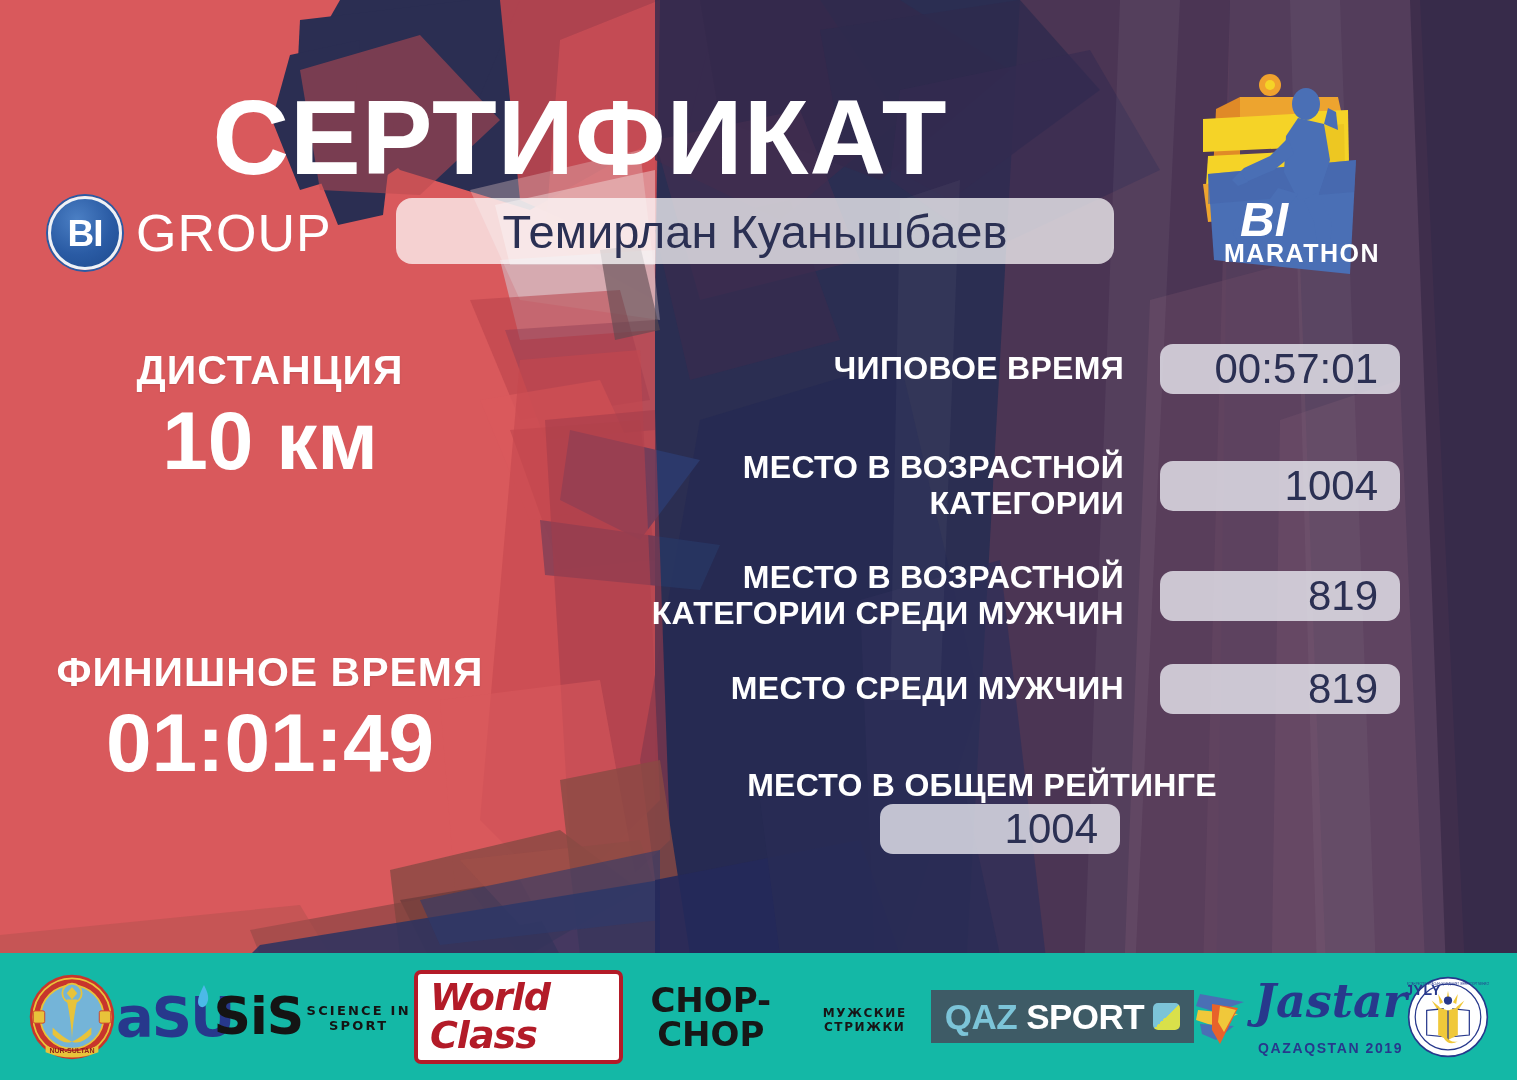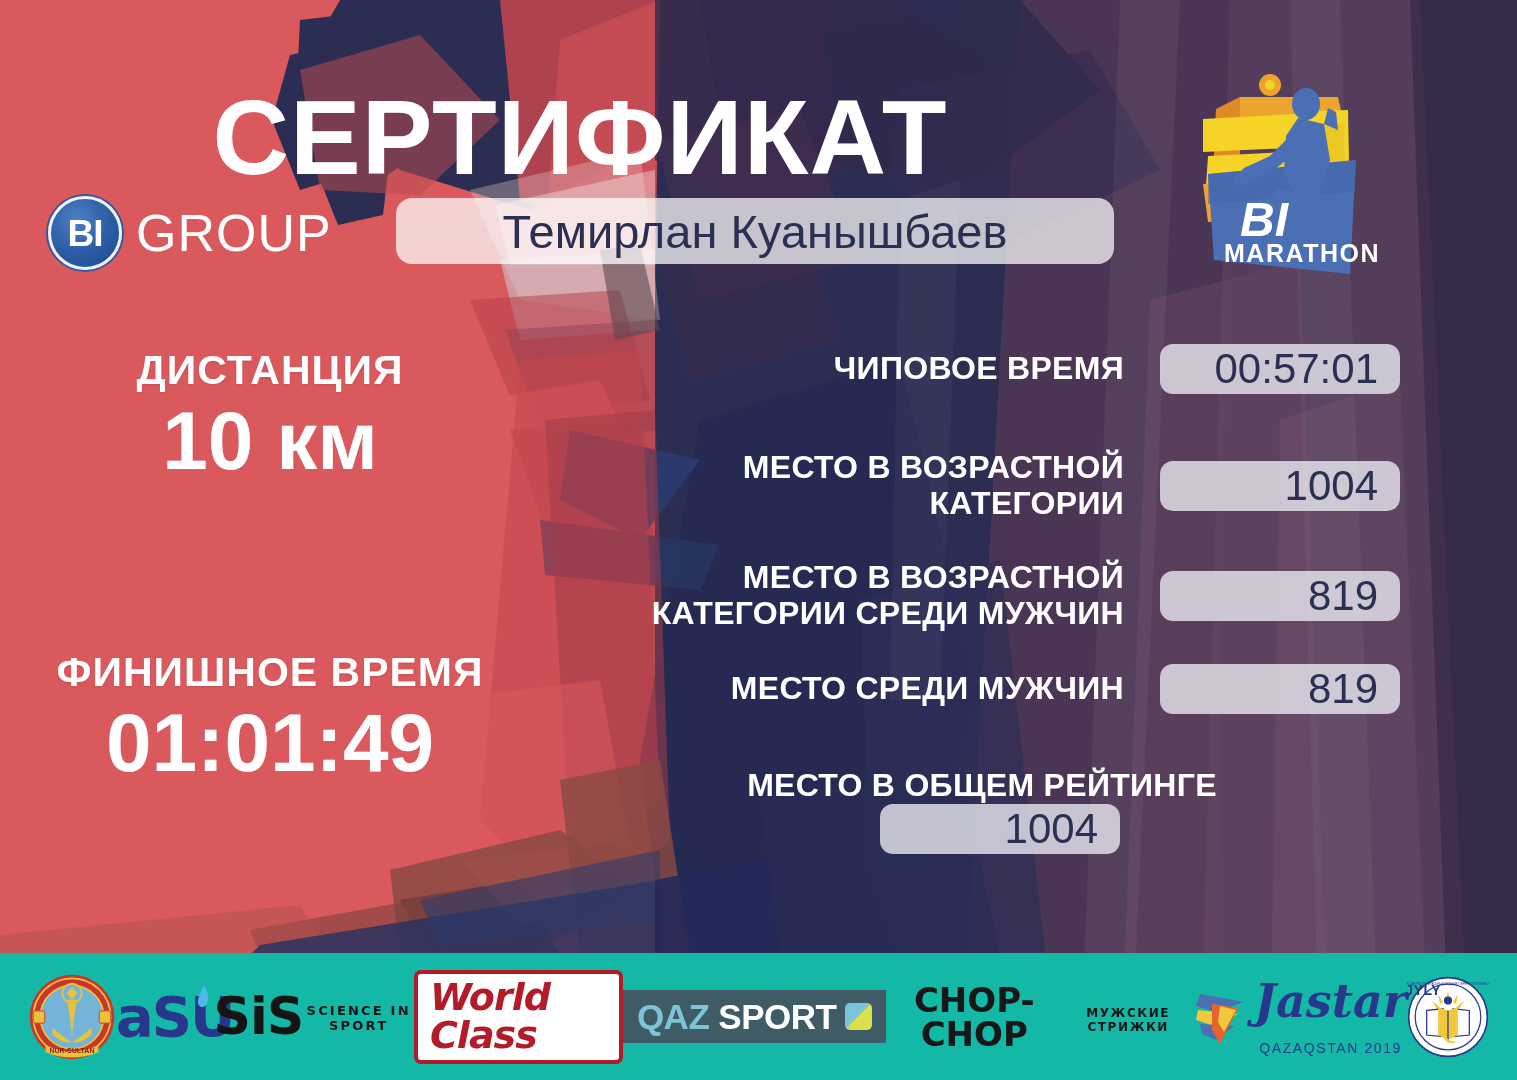--- a/index.html
+++ b/index.html
@@ -183,21 +183,21 @@
   .jastar-text { position:relative; }
   .jastar-main {
     color:#27388c; font-size:46px; line-height:1; font-style:italic;
     font-family:"DejaVu Serif", serif; font-weight:bold;
   }
   .jastar-jyly {
     position:absolute; right:-34px; top:4px;
     color:#27388c; font-size:14px; font-weight:bold; letter-spacing:0.5px;
   }
   .jastar-sub {
-    color:#27388c; font-size:14px; font-weight:normal; letter-spacing:1.6px;
+    color:#27388c; font-size:14px; font-weight:bold; letter-spacing:1.6px;
     margin-top:16px; text-align:center;
   }
   
   .emb-ministry { width:82px; height:82px; }
 </style>
 </head>
 <body>
 
 <div id="cert">
 
@@ -399,31 +399,31 @@
       <div class="sis-main">SiS</div>
       <div class="sis-sub">SCIENCE IN SPORT</div>
     </div>
 
     <div class="sponsor">
       <div class="wc-box">
         <span class="wc-text">World Class</span>
       </div>
     </div>
 
+    <div class="sponsor chop-wrap">
+      <div class="chop-main">CHOP-CHOP</div>
+      <div class="chop-sub">МУЖСКИЕ СТРИЖКИ</div>
+    </div>
+
     <div class="sponsor">
       <div class="qaz-box">
         <span class="qaz-a">QAZ</span>
         <span class="qaz-b">SPORT</span>
         <span class="qaz-sq"></span>
       </div>
-    </div>
-
-    <div class="sponsor chop-wrap">
-      <div class="chop-main">CHOP-CHOP</div>
-      <div class="chop-sub">МУЖСКИЕ СТРИЖКИ</div>
     </div>
 
     <div class="sponsor jastar-wrap">
       <svg width="54" height="62" viewBox="0 0 54 62">
         <polygon points="6,8 50,16 22,26 2,20" fill="#4a6fb5"></polygon>
         <polygon points="4,24 44,28 20,40 2,34" fill="#f0c83a"></polygon>
         <polygon points="6,38 40,40 22,54 8,48" fill="#4a6fb5"></polygon>
         <polygon points="18,18 44,22 26,58 18,44" fill="#e8622a"></polygon>
         <polygon points="26,20 42,24 30,46 24,36" fill="#f0c83a"></polygon>
       </svg>

